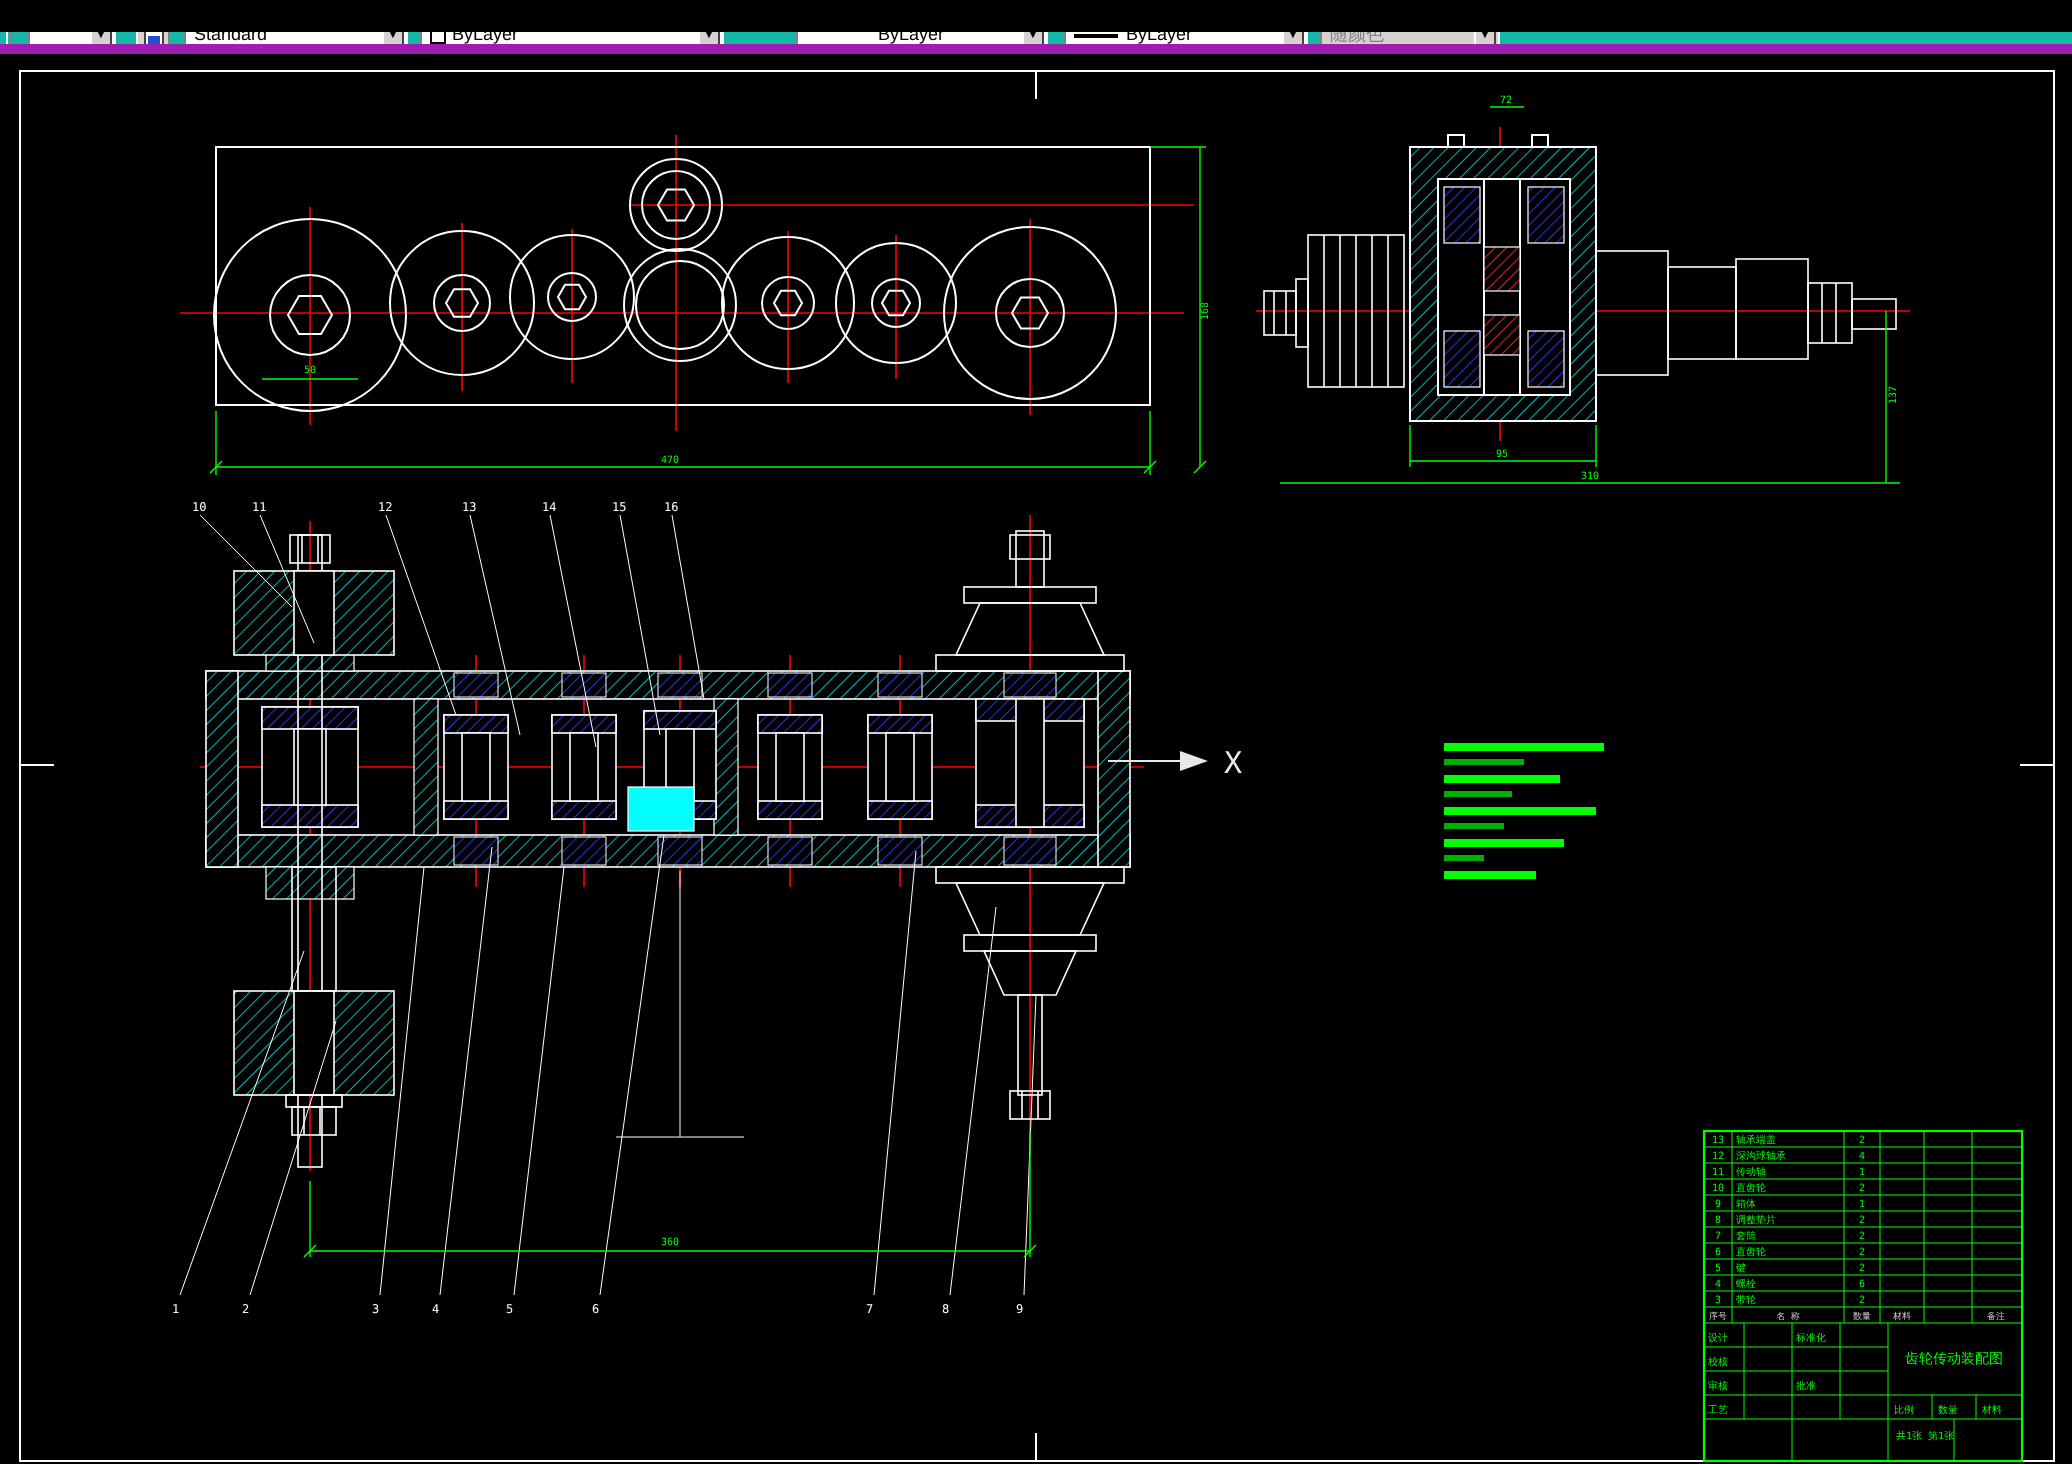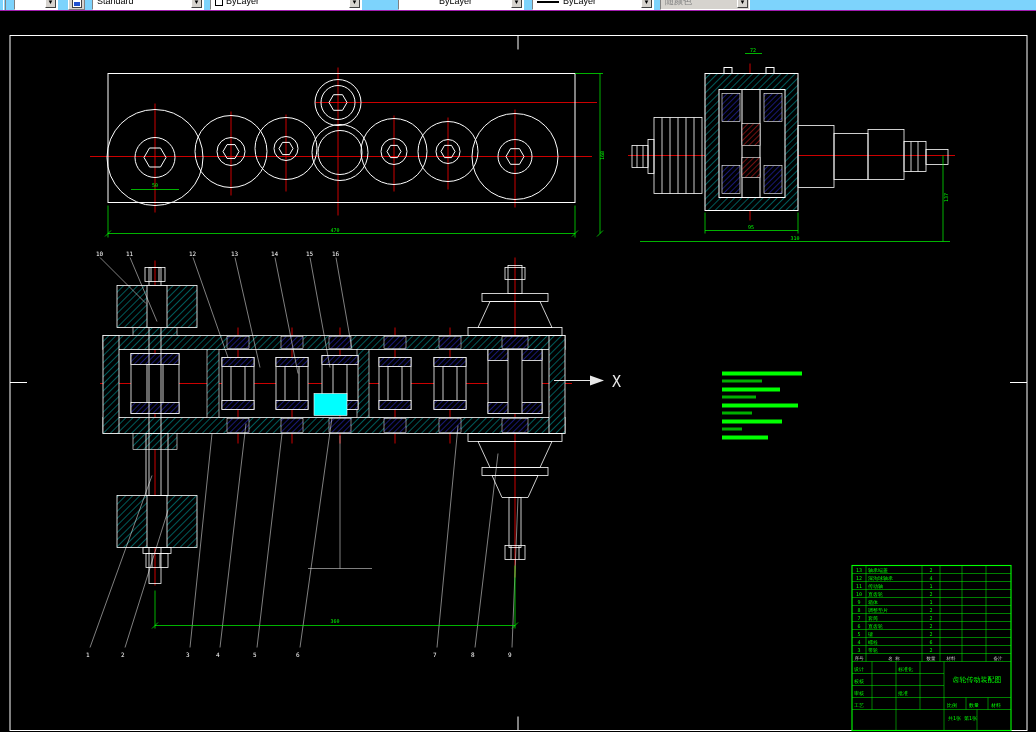--- a/index.html
+++ b/index.html
@@ -1,21 +1,21 @@
 <!DOCTYPE html>
 <html><head>
 <meta charset="utf-8">
 <style>
   * { margin:0; padding:0; box-sizing:border-box; }
   html,body { width:1036px; height:732px; background:#000; overflow:hidden;
               font-family:"Liberation Sans", sans-serif; }
   
   .toolbar {
-    position:absolute; left:0; top:0; width:1036px; height:11px;
-    background:#7dd3fc; border-bottom:1px solid #a21caf; overflow:hidden; z-index:5;
+    position:absolute; left:0; top:16px; width:1036px; height:11px;
+    background:#14b8a6; border-bottom:5px solid #a21caf; overflow:hidden; z-index:5;
   }
   .tb-grip {
     position:absolute; left:3px; top:-8px; width:3px; height:24px;
     border-left:1px solid #fff; border-right:1px solid #808080;
   }
   .combo {
     position:absolute; top:-8px; height:18px; background:#fff;
     border:1px solid; border-color:#808080 #fff #fff #808080;
     font-size:9px; color:#000; line-height:16px; padding-left:4px;
   }

